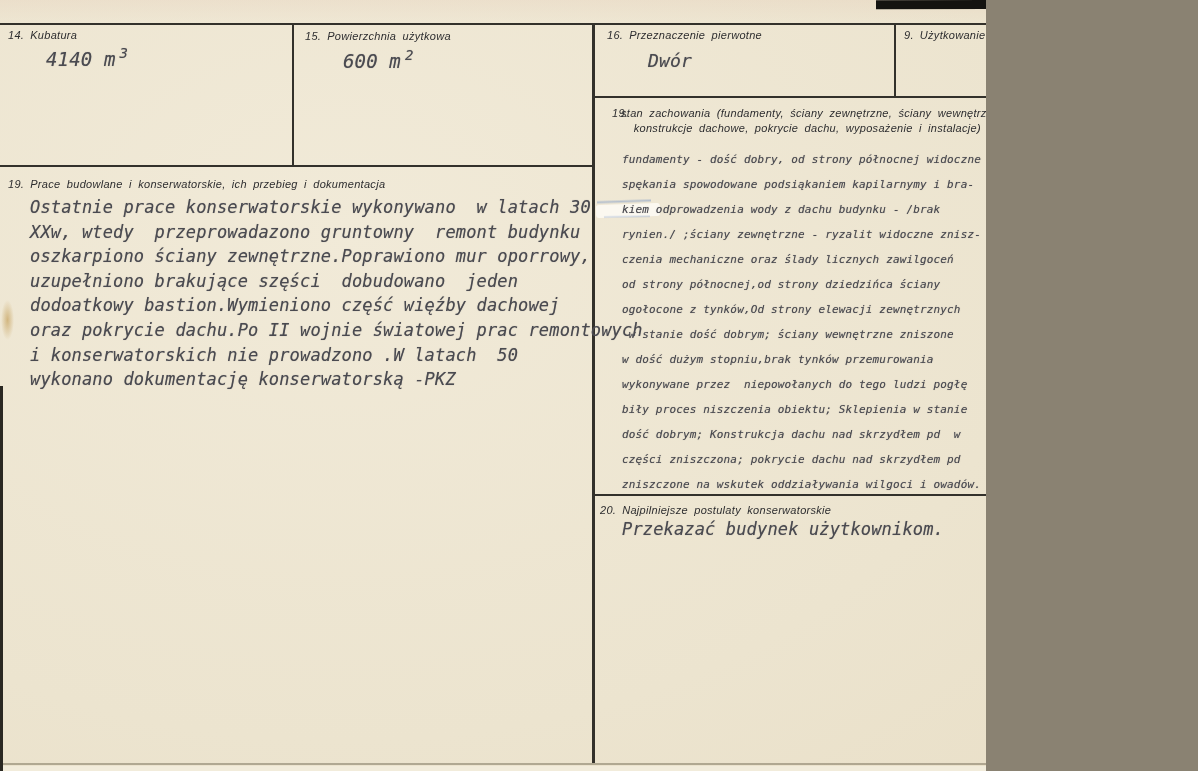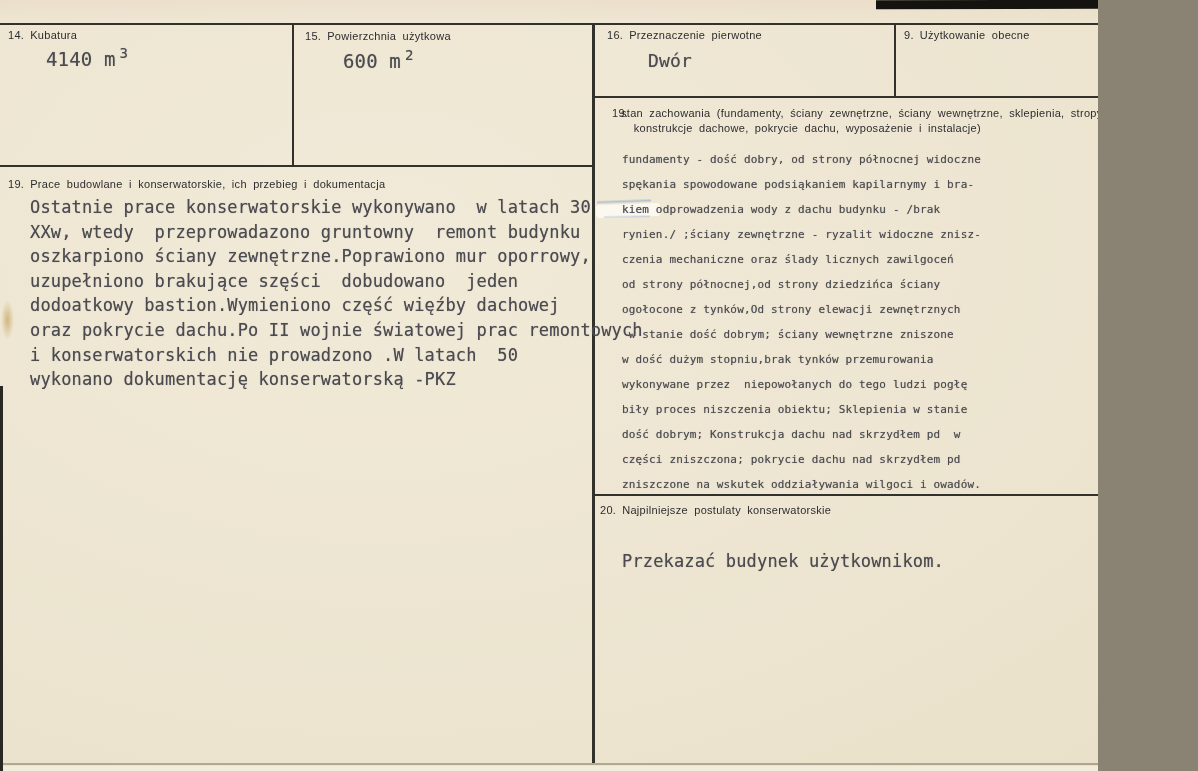--- a/index.html
+++ b/index.html
@@ -1,22 +1,23 @@
 <!DOCTYPE html>
 <html><head>
 <meta charset="utf-8">
 <style>
   html,body{margin:0;padding:0;background:#8a8272;}
   .page{
     position:relative;
-    width:1098px;height:771px;
+    width:986px;height:771px;
     overflow:hidden;
     background:
       radial-gradient(130% 120% at 35% 30%, #f1ead8 0%, #ece4cf 55%, #e8ddc4 100%);
     font-family:"Liberation Sans", sans-serif;
+    font-style:italic;
   }
   
   .rule{position:absolute;background:#33312b;z-index:2;}
   #rule-top        {left:0;   top:23px;  width:1180px;height:2px;}
   #rule-v-14-15    {left:292px;top:24px; width:2px;  height:143px;}
   #rule-under-14-15{left:0;   top:165px; width:594px;height:2px;}
   #rule-center     {left:592px;top:24px; width:3px;  height:739px;}
   #rule-v-16-17    {left:894px;top:24px; width:2px;  height:74px;}
   #rule-under-16-17{left:593px;top:96px; width:590px;height:2px;}
   #rule-under-19   {left:593px;top:494px;width:605px;height:2px;}
@@ -42,21 +43,21 @@
   }
   #val14{left:46px; top:48px; font-size:19px;}
   #val15{left:343px;top:50px; font-size:19px;}
   #val16{left:648px;top:50px; font-size:18px;}
   #val17{left:913px;top:53px; font-size:17px;}
   .sup{position:relative;top:-8px;margin-left:4px;font-size:14px;}
   .over{display:inline-block;margin-left:-10px;}
 
   #txt18{left:30px; top:195px;font-size:17px;  line-height:24.6px;}
   #txt19{left:622px;top:147px;font-size:11px;line-height:25px;}
-  #val20{left:622px;top:519px;font-size:17px;margin-top:32px;}
+  #val20{left:622px;top:519px;font-size:17px;}
 
   #lbl14{left:8px;  top:28px;}
   #lbl15{left:305px;top:29px;}
   #lbl16{left:607px;top:28px;}
   #lbl17{left:904px;top:28px;}
   #lbl18{left:8px;  top:177px;}
   #lbl19{left:600px;top:106px;}
   #lbl19 .no{position:absolute;left:12px;top:0;}
   #lbl19 .lbltext{display:inline-block;margin-left:21px;}
   #lbl20{left:600px;top:503px;}

